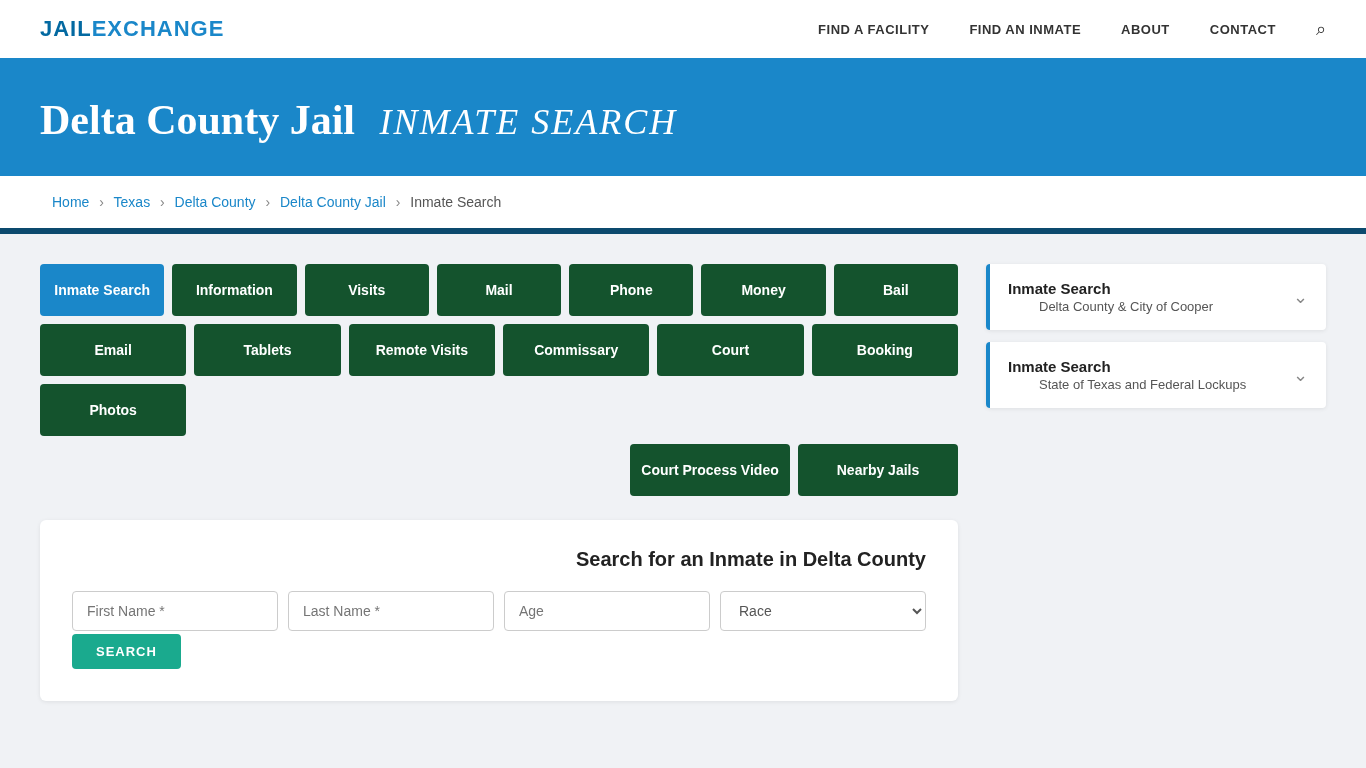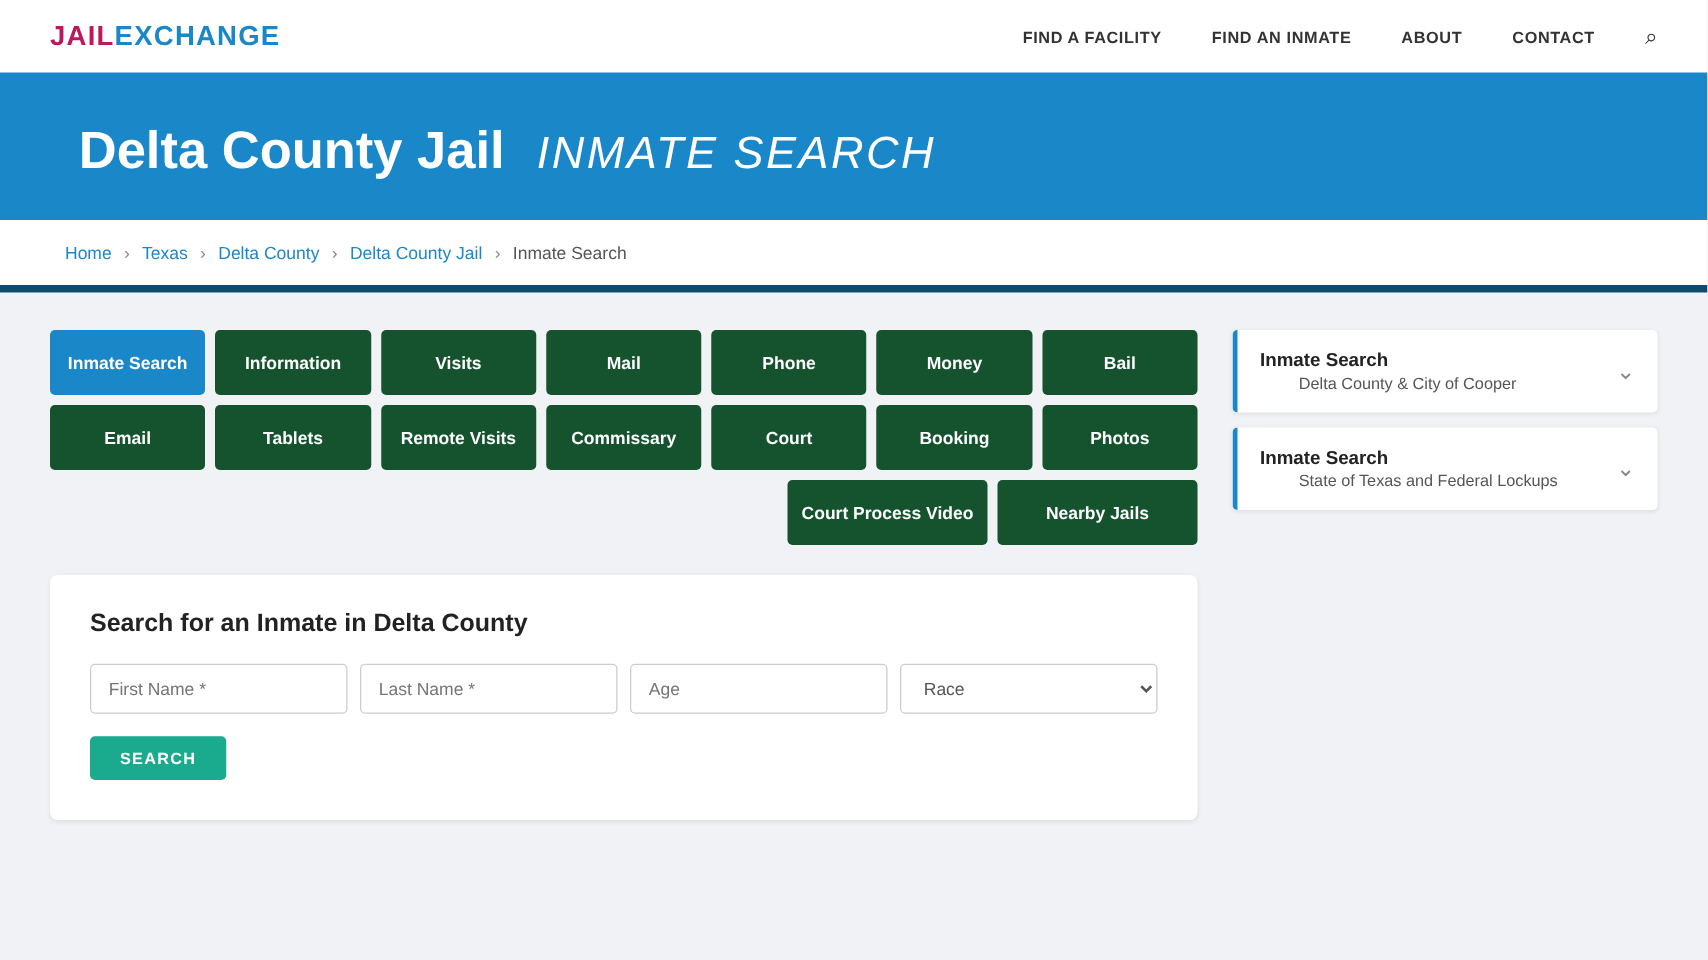--- a/index.html
+++ b/index.html
@@ -15,21 +15,21 @@
       justify-content: space-between;
       height: 60px;
     }
     .logo {
       font-size: 22px;
       font-weight: 900;
       letter-spacing: 1px;
       color: #1a1a1a;
       text-transform: uppercase;
     }
-    .logo span { color: #be185d; }
+    .logo span { color: #0369a1; }
     .nav-links {
       display: flex;
       align-items: center;
       gap: 40px;
     }
     .nav-links a {
       text-decoration: none;
       font-size: 13px;
       font-weight: 700;
       color: #333;
@@ -38,21 +38,22 @@
     }
     .nav-search-icon {
       font-size: 18px;
       color: #333;
       cursor: pointer;
     }
 
     
     .hero {
       background: #1a87c9;
-      padding: 36px 63px 32px;
+      padding: 36px 40px 32px;
+      font-family: Liberation Serif, serif;
     }
     .hero h1 {
       color: #fff;
       font-size: 42px;
       font-weight: 900;
     }
     .hero h1 em {
       font-style: italic;
       font-weight: 400;
       font-size: 36px;
@@ -105,27 +106,27 @@
       background: #fff;
       border-radius: 6px;
       padding: 28px 32px 32px;
       box-shadow: 0 1px 4px rgba(0,0,0,0.08);
     }
     .search-box h2 {
       font-size: 20px;
       font-weight: 700;
       margin-bottom: 20px;
       color: #222;
-      text-align: left;
+      text-align: right;
     }
     .search-fields {
       display: flex;
       gap: 10px;
       flex-wrap: wrap;
-      margin-bottom: 18px;
+      margin-bottom: 3px;
     }
     .search-fields input,
     .search-fields select {
       flex: 1;
       min-width: 100px;
       padding: 10px 14px;
       border: 1px solid #ccc;
       border-radius: 4px;
       font-size: 14px;
       color: #555;
@@ -181,21 +182,21 @@
     }
     .chevron-icon {
       color: #888;
       font-size: 18px;
     }
 
     
     .btn-rows { display: flex; flex-direction: column; gap: 8px; margin-bottom: 24px; }
     .btn-row { display: grid; gap: 8px; }
     .btn-row-1 { grid-template-columns: repeat(7, 1fr); }
-    .btn-row-2 { grid-template-columns: repeat(7, 1fr); }
+    .btn-row-2 { grid-template-columns: repeat(6, 1fr); }
     .btn-row-3 { display: flex; justify-content: flex-end; gap: 8px; }
   </style>
 </head>
 <body>
 
 <nav class="navbar">
   <div class="logo">
     <span>JAIL</span><span style="color:#1a87c9">EXCHANGE</span>
   </div>
   <div class="nav-links">

